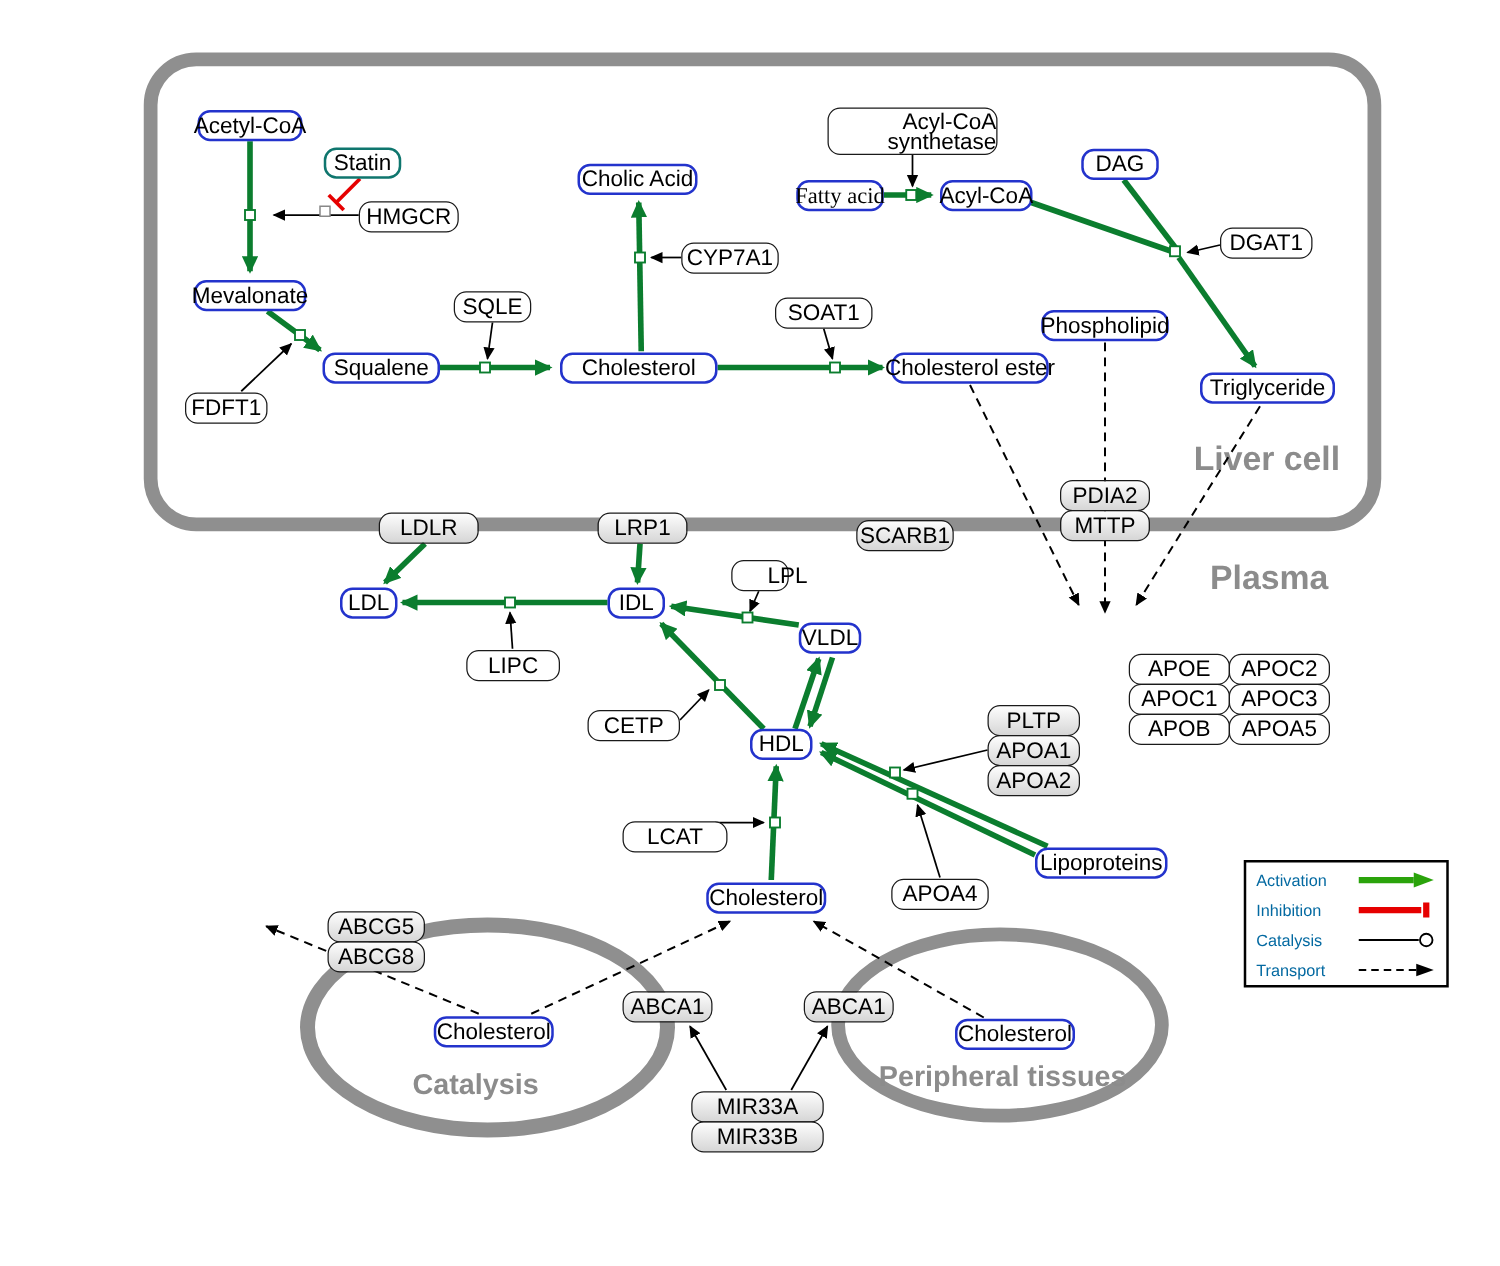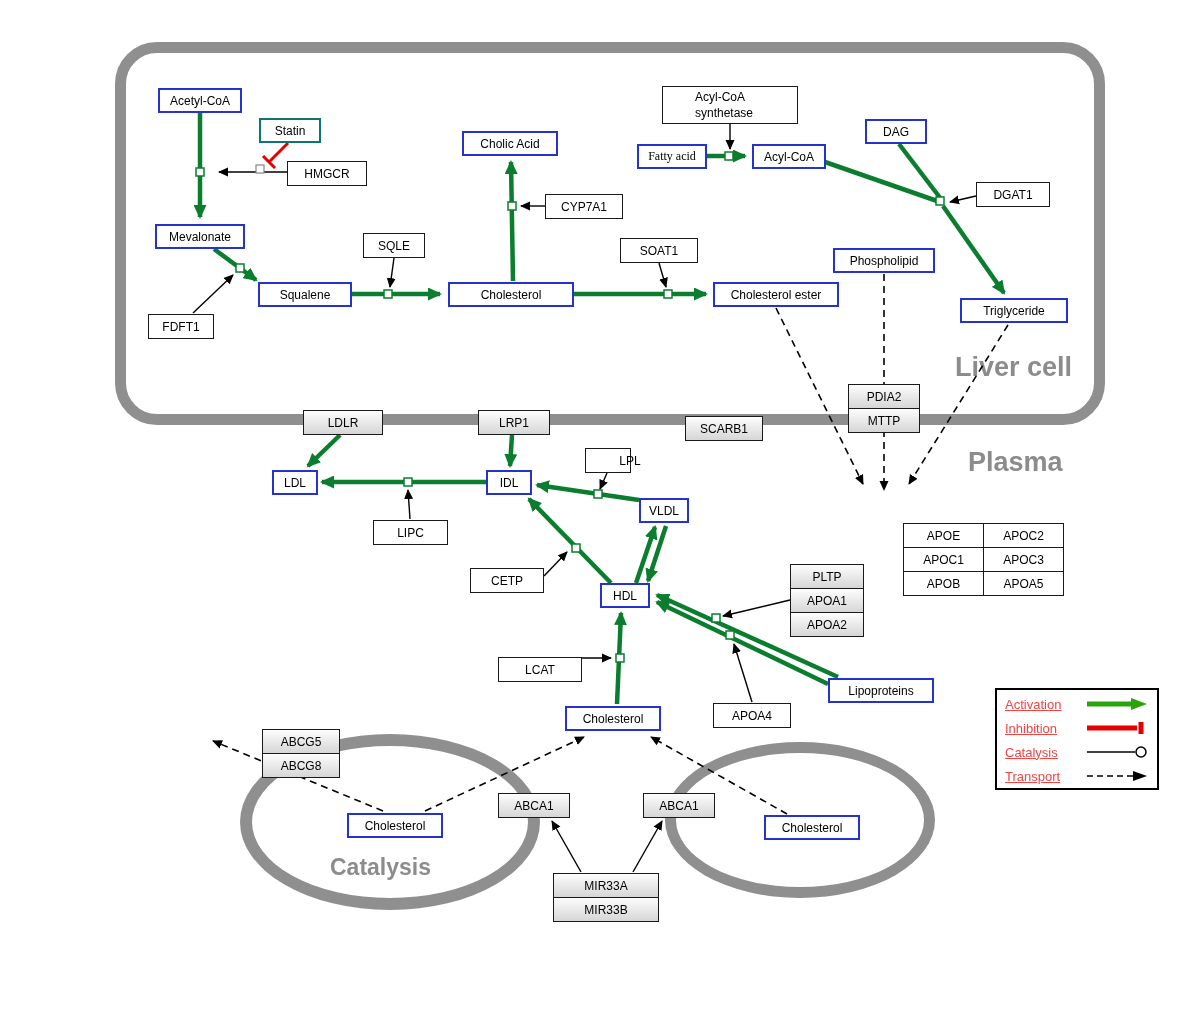--- a/index.html
+++ b/index.html
@@ -4,43 +4,44 @@
 <style>
   html,body{margin:0;padding:0;background:#fff;}
   .stage{position:relative;width:1200px;height:1013px;background:#fff;
          font-family:"Liberation Sans",sans-serif;overflow:hidden;}
   .compartment{position:absolute;border:11px solid #8f8f8f;background:transparent;z-index:0;box-sizing:border-box;}
   .liver{border-radius:42px;}
   .ellipse{border-radius:50%;}
   .clabel{position:absolute;color:#8c8c8c;font-weight:bold;z-index:0;white-space:nowrap;}
   svg.edges{position:absolute;left:0;top:0;z-index:1;}
   .node{position:absolute;z-index:2;height:25px;box-sizing:border-box;background:#fff;
-        display:flex;align-items:center;justify-content:center;font-size:12px;color:#000;
-        text-align:left;white-space:nowrap;cursor:default;}
+        display:flex;align-items:center;justify-content:center;font-size:18px;color:#000;
+        text-align:right;white-space:nowrap;cursor:default;border-radius:10px;}
   .met{border:2px solid #2333cc;}
   .gene{border:1px solid #1a1a1a;}
   .mem{background:linear-gradient(#fdfdfd,#d6d6d6);}
   .inhib{border:2px solid #0f766e;}
   .multiline{height:38px;white-space:normal;line-height:16px;padding-left:32px;}
   .multiline span{display:block;max-width:104px;}
   .legend{position:absolute;z-index:2;border:2px solid #000;background:#fff;box-sizing:border-box;}
-  .lrow{display:flex;align-items:center;justify-content:space-between;height:24px;padding:0 8px;font-size:13px;color:#ef4444;text-decoration:underline;}
+  .lrow{display:flex;align-items:center;justify-content:space-between;height:24px;padding:0 8px;font-size:13px;color:#0369a1;}
 </style>
 </head>
 <body>
 
 <div class="stage">
 
   <div class="compartment liver" style="left:115px;top:42px;width:990px;height:383px;"></div>
   <div class="compartment ellipse" style="left:240px;top:734px;width:300px;height:176px;border-width:12px;"></div>
   <div class="compartment ellipse" style="left:665px;top:742px;width:270px;height:156px;"></div>
 
   <div class="clabel" style="left:955px;top:352px;font-size:27px;">Liver cell</div>
   <div class="clabel" style="left:968px;top:447px;font-size:27px;">Plasma</div>
   <div class="clabel" style="left:330px;top:854px;font-size:23px;">Catalysis</div>
+  <div class="clabel" style="left:703px;top:848px;font-size:23px;">Peripheral tissues</div>
 
   <svg class="edges" width="1200" height="1013" viewBox="0 0 1200 1013">
     <defs>
       <marker id="ag" markerUnits="userSpaceOnUse" markerWidth="15" markerHeight="13" refX="12" refY="6.5" orient="auto">
         <path d="M0,0 L14,6.5 L0,13 Z" fill="#0b7d2e"></path>
       </marker>
       <marker id="ab" markerUnits="userSpaceOnUse" markerWidth="11" markerHeight="10" refX="9" refY="5" orient="auto">
         <path d="M0,0.5 L10,5 L0,9.5 Z" fill="#000"></path>
       </marker>
     </defs>

